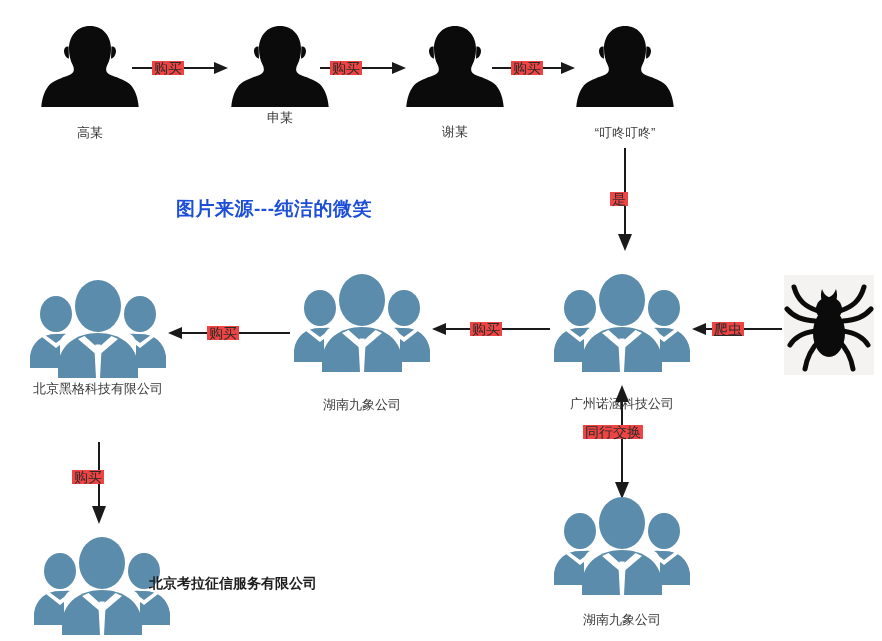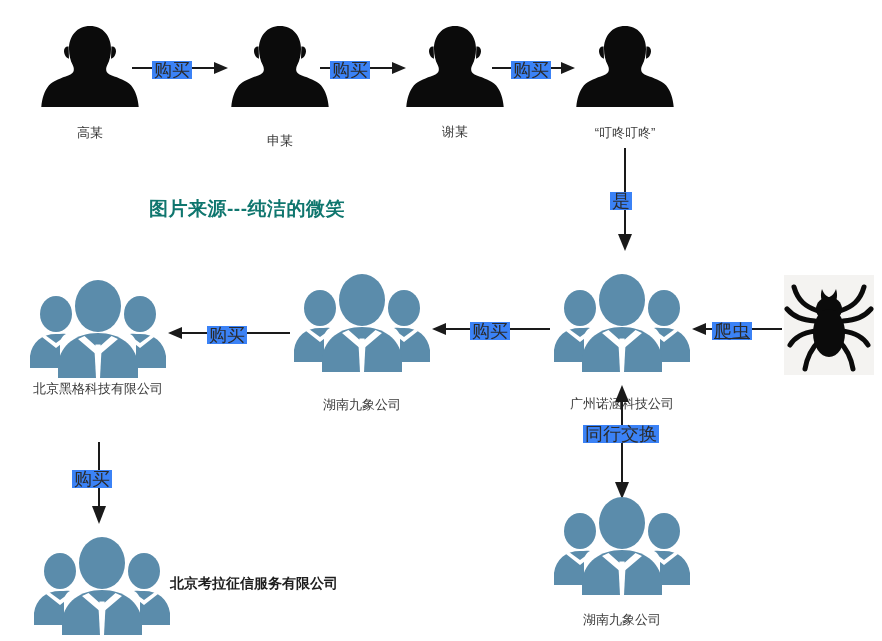--- a/index.html
+++ b/index.html
@@ -32,27 +32,26 @@
     font-size: 13px;
     line-height: 1.35;
     white-space: nowrap;
     text-align: center;
     margin-top: 6px;
   }
   .label.bold {
     font-weight: bold;
     color: #1d1d1d;
     font-size: 14px;
-    text-align: right;
   }
   .edge-label {
     position: absolute;
-    font-size: 18px;
+    font-size: 14px;
     color: #2b2b2b;
-    background: #3b82f6;
+    background: #ef4444;
     padding: 0 2px;
     white-space: nowrap;
     line-height: 1;
   }
   .arrow-svg {
     position: absolute;
     overflow: visible;
   }
   .watermark {
     position: absolute;
@@ -79,21 +78,21 @@
     </svg>
     <div class="label" style="left:0px; top:100px; width:100px;">高某</div>
   </div>
 
   <div class="node" style="left:230px; top:18px;">
     <svg class="person-icon" width="100" height="100" viewBox="0 0 100 100">
       <path fill="#0b0b0b" d="M50 8c-13 0-21 10-21 23 0 6 1.4 11.6 3.6 15.8 1 2 1.4 3.6 1.2 5.4-.3 2.6-2.3 4-5.6 5.2-6.6 2.4-14.4 5-19.2 9.8C4.4 72.6 2 80.4 1.3 89h97.4C98 80.4 95.6 72.6 91 67.2c-4.8-4.8-12.6-7.4-19.2-9.8-3.3-1.2-5.3-2.6-5.6-5.2-.2-1.8.2-3.4 1.2-5.4C69.6 42.6 71 37 71 31 71 18 63 8 50 8z"></path>
       <path fill="#0b0b0b" d="M28.6 28.5c-2.6-.6-4.6 1.4-4.6 4.6 0 3.6 2.2 7 5 7.6z"></path>
       <path fill="#0b0b0b" d="M71.4 28.5c2.6-.6 4.6 1.4 4.6 4.6 0 3.6-2.2 7-5 7.6z"></path>
     </svg>
-    <div class="label" style="left:0px; top:108px; width:100px;">申某</div>
+    <div class="label" style="left:0px; top:85px; width:100px;">申某</div>
   </div>
 
   <div class="node" style="left:405px; top:18px;">
     <svg class="person-icon" width="100" height="100" viewBox="0 0 100 100">
       <path fill="#0b0b0b" d="M50 8c-13 0-21 10-21 23 0 6 1.4 11.6 3.6 15.8 1 2 1.4 3.6 1.2 5.4-.3 2.6-2.3 4-5.6 5.2-6.6 2.4-14.4 5-19.2 9.8C4.4 72.6 2 80.4 1.3 89h97.4C98 80.4 95.6 72.6 91 67.2c-4.8-4.8-12.6-7.4-19.2-9.8-3.3-1.2-5.3-2.6-5.6-5.2-.2-1.8.2-3.4 1.2-5.4C69.6 42.6 71 37 71 31 71 18 63 8 50 8z"></path>
       <path fill="#0b0b0b" d="M28.6 28.5c-2.6-.6-4.6 1.4-4.6 4.6 0 3.6 2.2 7 5 7.6z"></path>
       <path fill="#0b0b0b" d="M71.4 28.5c2.6-.6 4.6 1.4 4.6 4.6 0 3.6-2.2 7-5 7.6z"></path>
     </svg>
     <div class="label" style="left:0px; top:100px; width:100px;font-family:Liberation Mono, monospace;">谢某</div>
   </div>
@@ -124,21 +123,21 @@
     <polygon points="85,16 71,10 71,22" fill="#1a1a1a"></polygon>
   </svg>
   <div class="edge-label" style="left:511px; top:61px;">购买</div>
 
   <svg class="arrow-svg" style="left:608px; top:148px;" width="34" height="105">
     <line x1="17" y1="0" x2="17" y2="90" stroke="#1a1a1a" stroke-width="2"></line>
     <polygon points="17,103 10,86 24,86" fill="#1a1a1a"></polygon>
   </svg>
   <div class="edge-label" style="left:610px; top:192px;">是</div>
 
-  <div class="watermark" style="left:149px; top:196px; color:#0f766e;">图片来源---纯洁的微笑</div>
+  <div class="watermark" style="left:176px; top:196px; color:#1d4ed8;">图片来源---纯洁的微笑</div>
 
   <div class="node" style="left:28px; top:278px;">
     <svg class="group-icon" width="140" height="100" viewBox="0 0 140 100">
       <g fill="#5b8cab">
         <ellipse cx="28" cy="36" rx="16" ry="18"></ellipse>
         <path d="M28 56c-14 0-24 8-26 22v12h30V66c0-4 2-8 6-10-3-.6-6.6 0-10 0z"></path>
         <ellipse cx="112" cy="36" rx="16" ry="18"></ellipse>
         <path d="M112 56c14 0 24 8 26 22v12h-30V66c0-4-2-8-6-10 3-.6 6.6 0 10 0z"></path>
         <ellipse cx="70" cy="28" rx="23" ry="26"></ellipse>
         <path d="M70 55c-22 0-37 12-40 30v15h80V85c-3-18-18-30-40-30z"></path>

